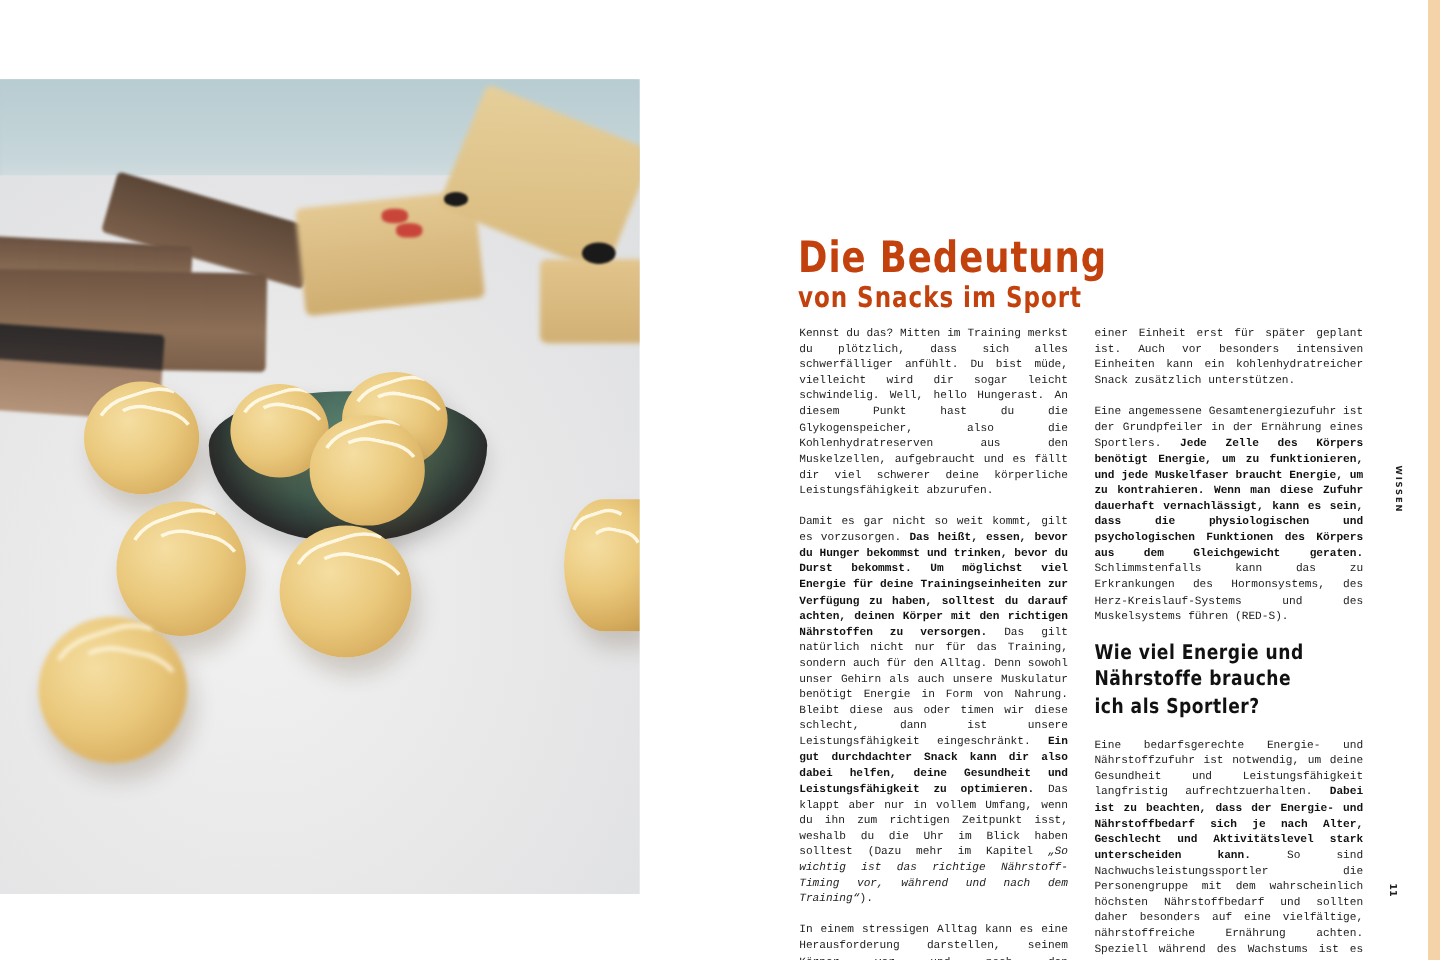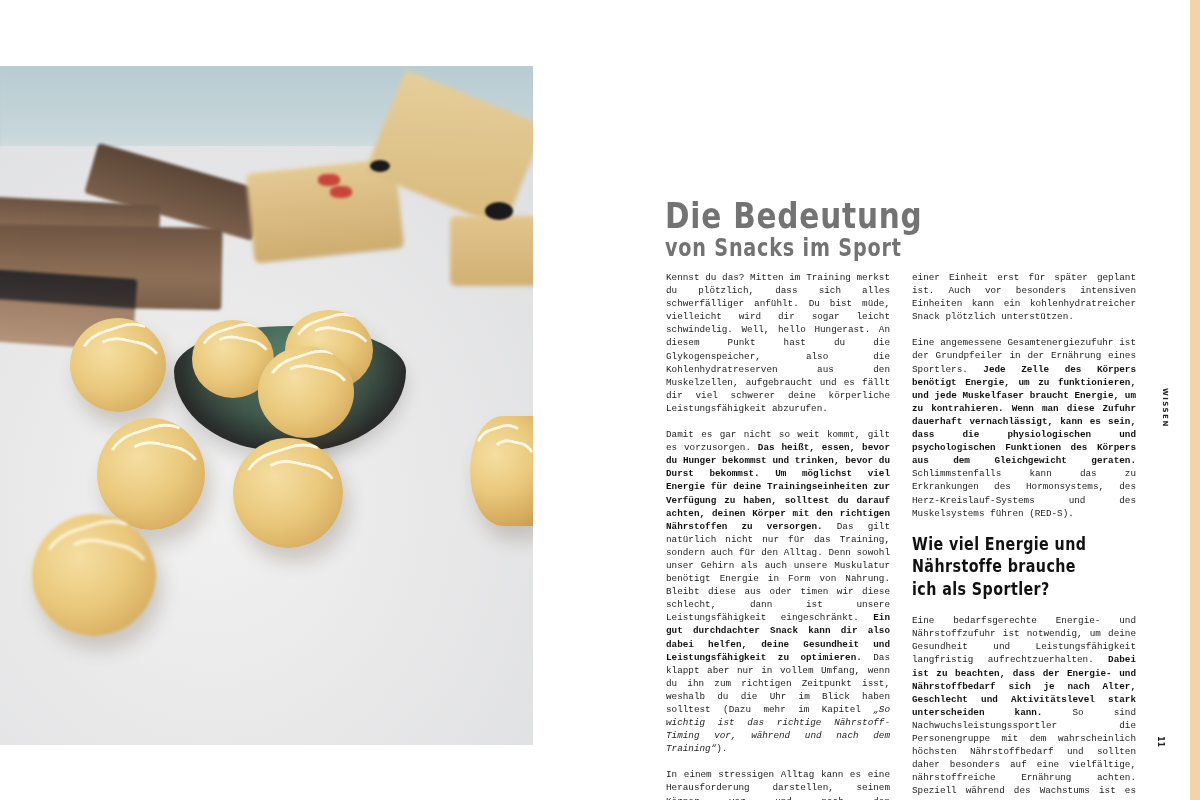--- a/index.html
+++ b/index.html
@@ -35,21 +35,21 @@
       background: radial-gradient(circle at 38% 35%, #f5dea2 0%, #eac97d 45%, #d7ad5f 80%, #c59b4f 100%);
       box-shadow: 6px 14px 18px rgba(90,70,40,0.22); overflow:hidden; }
     .ball::before, .ball::after { content:""; position:absolute; border-radius: 40%;
       border: 3px solid rgba(255,250,232,0.92); border-color: rgba(255,250,232,0.92) transparent transparent transparent; }
     .ball::before { left:10%; top:8%; width:80%; height:60%; transform: rotate(-18deg); }
     .ball::after { left:20%; top:22%; width:70%; height:55%; transform: rotate(12deg); }
     .ball.blur { filter: blur(1.8px); }
 
     .headline {
       position:absolute; left:665px; top:197px; font-family: "DejaVu Sans", sans-serif; font-weight: bold;
-      color: #737373; letter-spacing: 1px; transform-origin: left top;
+      color: #c2410c; letter-spacing: 1px; transform-origin: left top;
     }
     .headline .h1 { font-size: 36px; line-height: 38px; transform: scaleX(0.82); transform-origin: left; display:block; white-space: nowrap; }
     .headline .h2 { font-size: 24px; line-height: 27px; transform: scaleX(0.8); transform-origin: left; display:block; white-space: nowrap; }
 
     .col { position:absolute; top:271px; width:224px; font-size: 9.3px; line-height: 13.1px; text-align: justify; color:#222;
       font-family: "Liberation Sans", sans-serif; }
     .col.left { left:666px; }
     .col.right { left:912px; }
     .col p { margin-bottom: 13px; font-family: Liberation Mono, monospace; }
     .col b { font-weight: bold; color:#111;margin-top:30px; }
@@ -101,21 +101,21 @@
   <span class="h2">von Snacks im Sport</span>
 </div>
 
 <div class="col left">
   <p>Kennst du das? Mitten im Training merkst du plötzlich, dass sich alles schwerfälliger anfühlt. Du bist müde, vielleicht wird dir sogar leicht schwindelig. Well, hello Hungerast. An diesem Punkt hast du die Glykogenspeicher, also die Kohlenhydratreserven aus den Muskelzellen, aufgebraucht und es fällt dir viel schwerer deine körperliche Leistungsfähigkeit abzurufen.</p>
   <p><span>Damit es gar nicht so weit kommt, gilt es vorzusorgen. </span><b>Das heißt, essen, bevor du Hunger bekommst und trinken, bevor du Durst bekommst. Um möglichst viel Energie für deine Trainingseinheiten zur Verfügung zu haben, solltest du darauf achten, deinen Körper mit den richtigen Nährstoffen zu versorgen.</b><span> Das gilt natürlich nicht nur für das Training, sondern auch für den Alltag. Denn sowohl unser Gehirn als auch unsere Muskulatur benötigt Energie in Form von Nahrung. Bleibt diese aus oder timen wir diese schlecht, dann ist unsere Leistungsfähigkeit eingeschränkt. </span><b>Ein gut durchdachter Snack kann dir also dabei helfen, deine Gesundheit und Leistungsfähigkeit zu optimieren.</b><span> Das klappt aber nur in vollem Umfang, wenn du ihn zum richtigen Zeitpunkt isst, weshalb du die Uhr im Blick haben solltest (Dazu mehr im Kapitel </span><i>„So wichtig ist das richtige Nährstoff-Timing vor, während und nach dem Training“</i><span>).</span></p>
   <p>In einem stressigen Alltag kann es eine Herausforderung darstellen, seinem Körper vor und nach den Trainingseinheiten die nötige Energie zu geben. Hier können Snacks eine gute Hilfe sein, um die Energieversorgung zu unterstützen, entweder wenn die letzte Mahlzeit vor einer Einheit schon zu lange her ist oder die nächste Mahlzeit nach</p>
 </div>
 
 <div class="col right">
-  <p>einer Einheit erst für später geplant ist. Auch vor besonders intensiven Einheiten kann ein kohlenhydratreicher Snack plötzlich unterstützen.</p>
+  <p>einer Einheit erst für später geplant ist. Auch vor besonders intensiven Einheiten kann ein kohlenhydratreicher Snack zusätzlich unterstützen.</p>
   <p><span>Eine angemessene Gesamtenergiezufuhr ist der Grundpfeiler in der Ernährung eines Sportlers. </span><b>Jede Zelle des Körpers benötigt Energie, um zu funktionieren, und jede Muskelfaser braucht Energie, um zu kontrahieren. Wenn man diese Zufuhr dauerhaft vernachlässigt, kann es sein, dass die physiologischen und psychologischen Funktionen des Körpers aus dem Gleichgewicht geraten.</b><span> Schlimmstenfalls kann das zu Erkrankungen des Hormonsystems, des Herz-Kreislauf-Systems und des Muskelsystems führen (RED-S).</span></p>
   <div class="subhead">
     <div>Wie viel Energie und</div>
     <div>Nährstoffe brauche</div>
     <div>ich als Sportler?</div>
   </div>
   <p><span>Eine bedarfsgerechte Energie- und Nährstoffzufuhr ist notwendig, um deine Gesundheit und Leistungsfähigkeit langfristig aufrechtzuerhalten. </span><b>Dabei ist zu beachten, dass der Energie- und Nährstoffbedarf sich je nach Alter, Geschlecht und Aktivitätslevel stark unterscheiden kann.</b><span> So sind Nachwuchsleistungssportler die Personengruppe mit dem wahrscheinlich höchsten Nährstoffbedarf und sollten daher besonders auf eine vielfältige, nährstoffreiche Ernährung achten. Speziell während des Wachstums ist es wichtig, dass Kinder und Jugendliche ihren Körper mit ausreichend Nährstoffen versorgen, um die Entwicklungs- und Wachstumsprozesse</span></p>
 </div>
 
 <div class="side-label">WISSEN</div>

